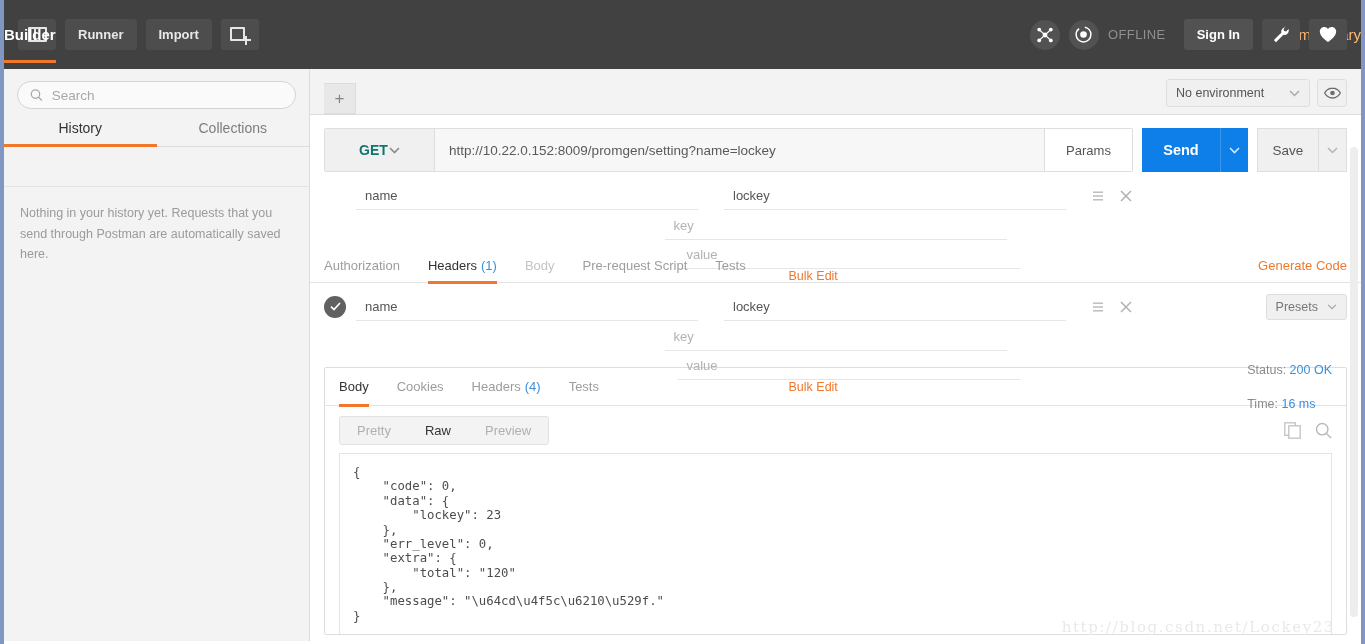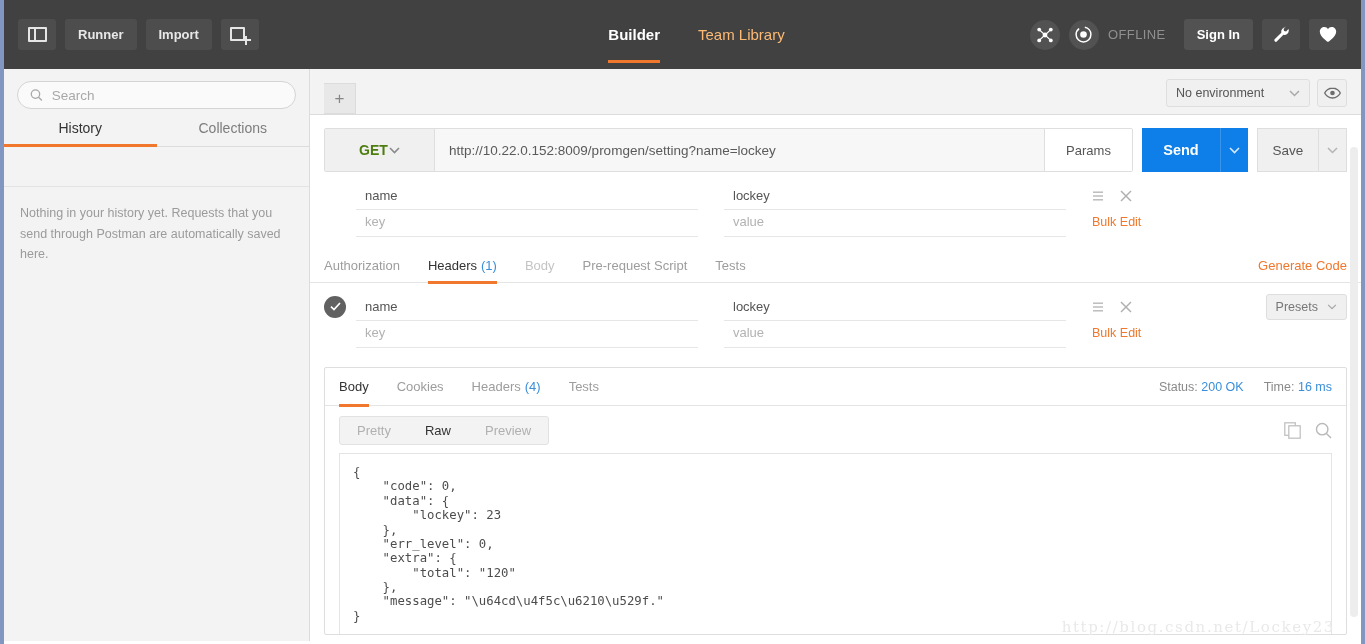--- a/index.html
+++ b/index.html
@@ -68,24 +68,23 @@
   }
   .newtab-glyph .plus-h, .newtab-glyph .plus-v {
     position: absolute; background: #e6e6e6;
   }
   .newtab-glyph .plus-h { right: -1px; bottom: 2px; width: 9px; height: 2px; }
   .newtab-glyph .plus-v { right: 3px; bottom: -2px; width: 2px; height: 9px; }
 
   .center-tabs {
     position: absolute;
     left: 0; right: 0; top: 0; bottom: 0;
-    display: flex; align-items: center; justify-content: center;
+    display: flex; align-items: center; justify-content: space-between;
     gap: 38px;
     pointer-events: none;
-    margin-left: 28px;
   }
   .center-tab {
     font-size: 15px;
     color: #fdba74;
     height: 56px;
     display: flex; align-items: center;
     position: relative;
     pointer-events: auto;
     cursor: pointer;
   }
@@ -233,21 +232,21 @@
     cursor: pointer;
   }
 
   .scroll-area { flex: 1; overflow: hidden; position: relative; }
   .method-sel {
     width: 110px;
     background: #f0f0f0;
     border-right: 1px solid #dedede;
     display: flex; align-items: center; justify-content: center;
     gap: 1px;
-    font-size: 14px; font-weight: bold; color: #4d7c0f;
+    font-size: 14px; font-weight: bold; color: #0f766e;
     cursor: pointer;
   }
   .url-input {
     flex: 1;
     background: #f7f7f7;
     border: none; outline: none;
     padding: 0 14px;
     font-size: 13.5px; color: #5a5a5a;
     font-family: Liberation Sans, sans-serif;
   }
@@ -352,21 +351,21 @@
     background: #f0f0f0;
     border: 1px solid #dedede;
     border-radius: 3px;
     height: 26px;
     padding: 0 9px;
     display: flex; align-items: center; gap: 9px;
     font-size: 12.5px; color: #777;
     margin-left: auto;
     cursor: pointer;
   }
-  .kv-row-pad { padding-bottom: 9px; }
+  .kv-row-pad { padding-bottom: 9px; flex-direction: column; }
 
   
   .inner-tabs {
     display: flex; align-items: center;
     border-bottom: 1px solid #e4e4e4;
     padding: 0 14px;
     margin-top: 6px;
     height: 35px;
   }
   .inner-tab {
@@ -416,21 +415,21 @@
     cursor: pointer; position: relative;
   }
   .resp-tab.active { color: #333; }
   .resp-tab.active::after {
     content: ""; position: absolute; left: 0; right: 0; bottom: -1px;
     height: 3px; background: #f0772b;
   }
   .resp-meta {
     margin-left: auto;
     display: flex; gap: 20px;
-    font-size: 12.5px; color: #8a8a8a;
+    font-size: 12.5px; color: #8a8a8a; flex-direction: column;
   }
   .resp-meta b { color: #3b8fd9; font-weight: normal; }
 
   .resp-toolbar {
     display: flex; align-items: center;
     padding: 10px 14px 8px 14px;
   }
   .seg {
     display: flex;
     background: #f3f3f3;

